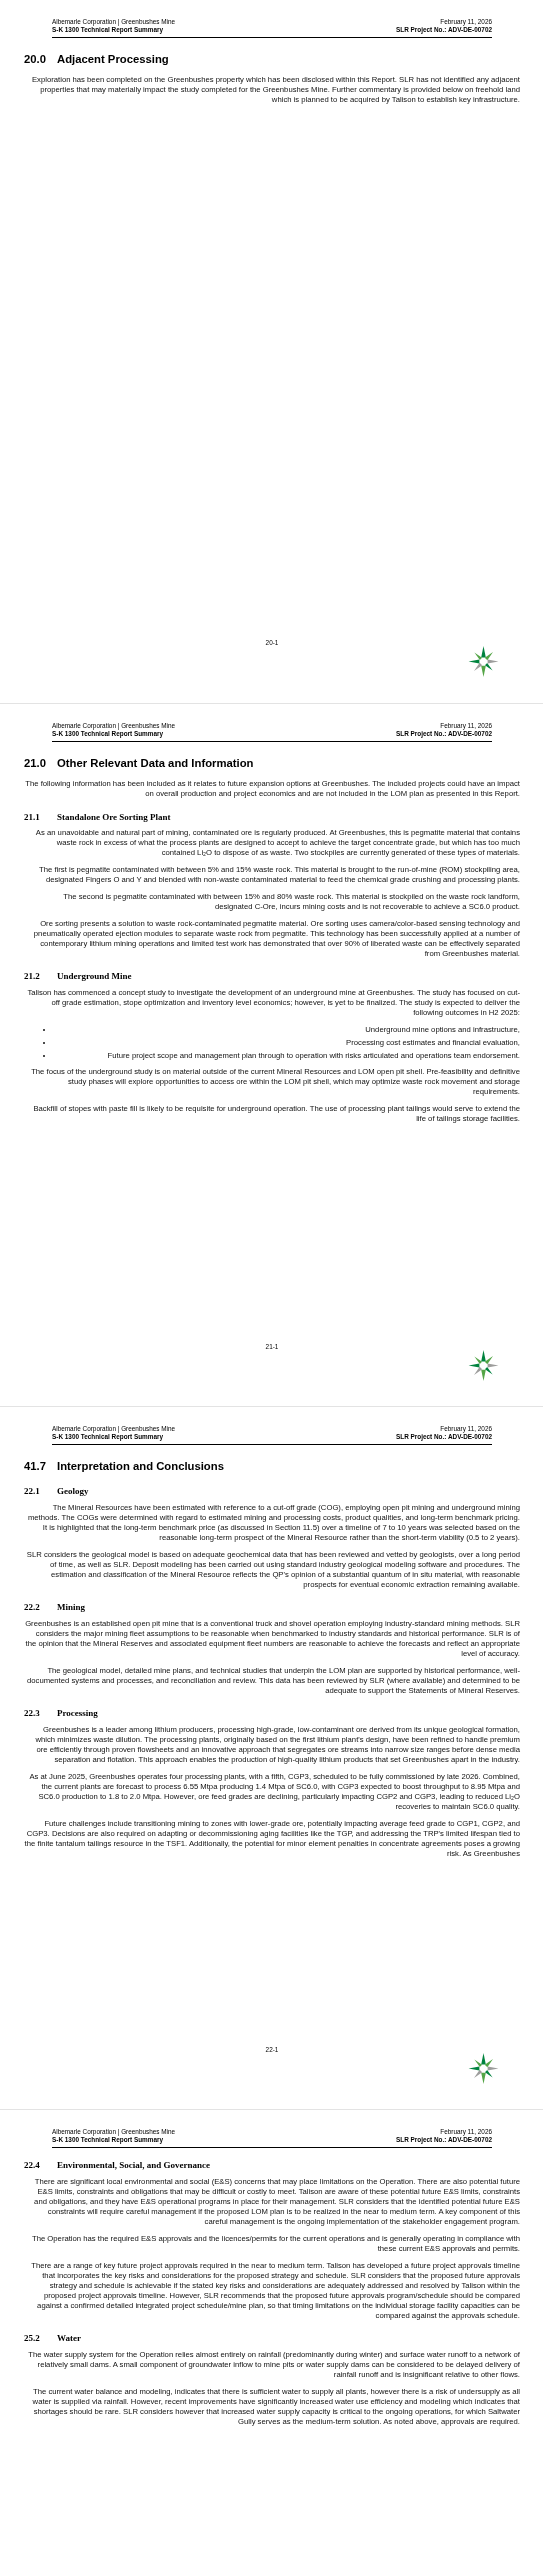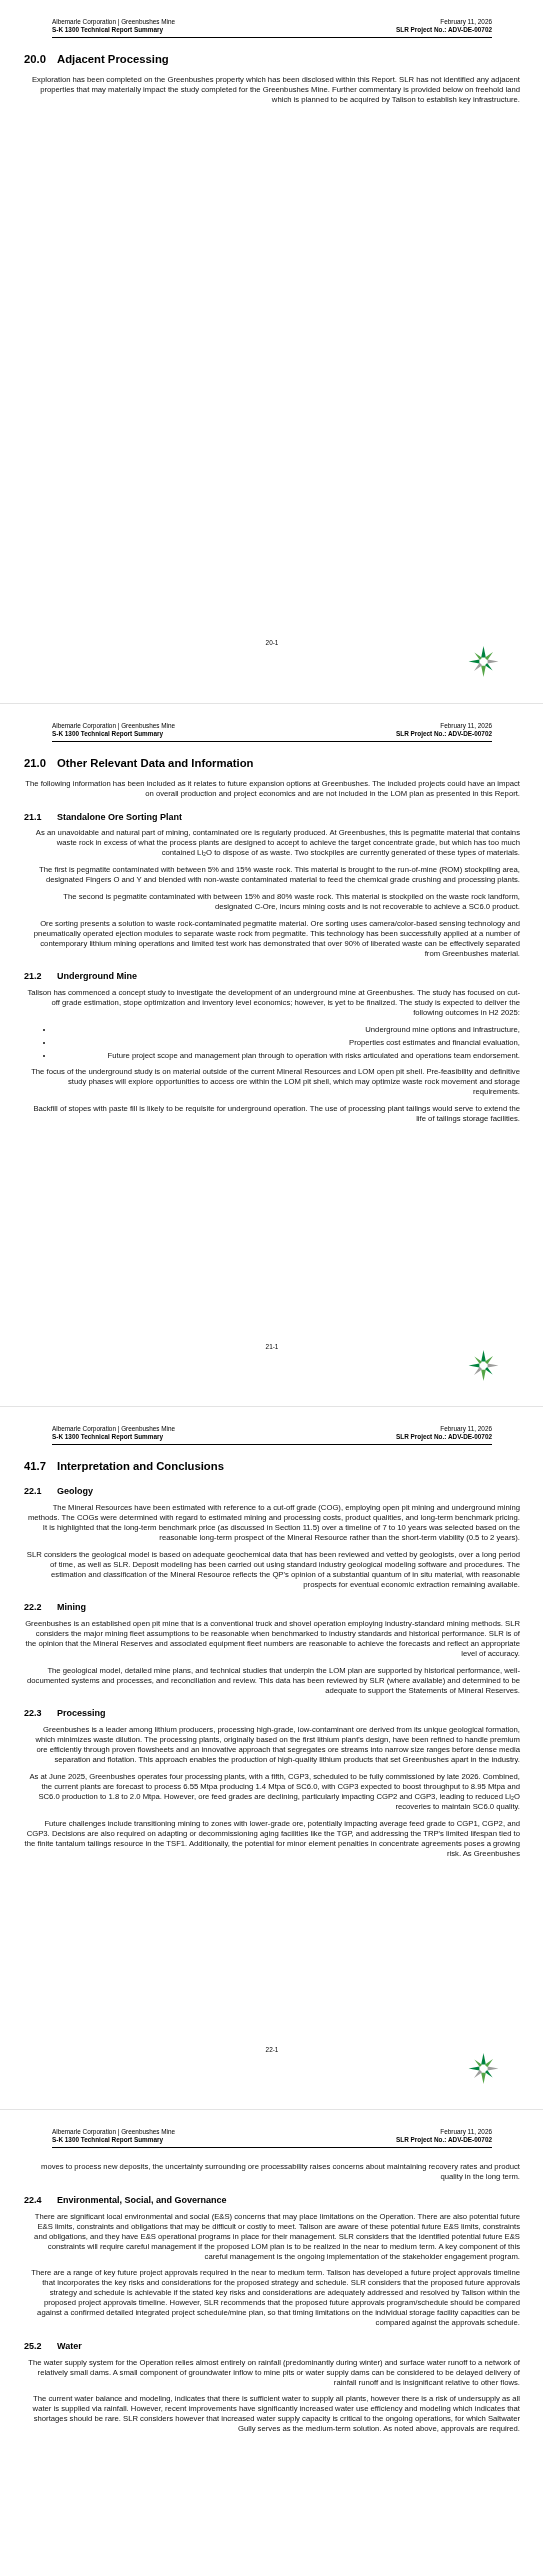--- a/index.html
+++ b/index.html
@@ -41,20 +41,21 @@
     margin: 15.5px 0 8.2px 0;
     color: #000;
   }
   .h2 {
     display: flex;
     font-weight: bold;
     font-size: 9px;
     line-height: 1.2;
     margin: 12.4px 0 6.2px 0;
     color: #000;
+    font-family: Liberation Serif, serif;
   }
   .h1 .num { width: 33px; flex: none; }
   .h2 .num { width: 33px; flex: none; }
 
   p.body {
     font-size: 7.7px;
     line-height: 1.3;
     margin: 0 0 6.7px 0;
     text-align: right;
   }
@@ -154,21 +155,21 @@
     <p class="body">The second is pegmatite contaminated with between 15% and 80% waste rock. This material is stockpiled on the waste rock landform, designated C-Ore, incurs mining costs and is not recoverable to achieve a SC6.0 product.</p>
     <p class="body">Ore sorting presents a solution to waste rock-contaminated pegmatite material. Ore sorting uses camera/color-based sensing technology and pneumatically operated ejection modules to separate waste rock from pegmatite. This technology has been successfully applied at a number of contemporary lithium mining operations and limited test work has demonstrated that over 90% of liberated waste can be effectively separated from Greenbushes material.</p>
 
     <div class="h2">
       <span class="num">21.2</span>
       <span>Underground Mine</span>
     </div>
     <p class="body">Talison has commenced a concept study to investigate the development of an underground mine at Greenbushes. The study has focused on cut-off grade estimation, stope optimization and inventory level economics; however, is yet to be finalized. The study is expected to deliver the following outcomes in H2 2025:</p>
     <ul class="bullets">
       <li>Underground mine options and infrastructure,</li>
-      <li>Properties cost estimates and financial evaluation,</li>
+      <li>Processing cost estimates and financial evaluation,</li>
       <li>Future project scope and management plan through to operation with risks articulated and operations team endorsement.</li>
     </ul>
     <p class="body">The focus of the underground study is on material outside of the current Mineral Resources and LOM open pit shell. Pre-feasibility and definitive study phases will explore opportunities to access ore within the LOM pit shell, which may optimize waste rock movement and storage requirements.</p>
     <p class="body">Backfill of stopes with paste fill is likely to be requisite for underground operation. The use of processing plant tailings would serve to extend the life of tailings storage facilities.</p>
   </main>
   <div class="page-number">21-1</div>
   <div class="logo">
     <svg viewBox="0 0 64 64">
       <polygon transform="rotate(0 32 32)" points="32,2 36.5,24 27.5,24" fill="#00833E"></polygon>
       <polygon transform="rotate(45 32 32)" points="32,6 35.5,25 28.5,25" fill="#54A546"></polygon>
@@ -243,27 +244,27 @@
       <span>Albemarle Corporation | Greenbushes Mine</span>
       <span>February 11, 2026</span>
     </div>
     <div class="header-row bold">
       <span>S-K 1300 Technical Report Summary</span>
       <span>SLR Project No.: ADV-DE-00702</span>
     </div>
     <div class="header-rule"></div>
   </header>
   <main class="page-main">
-    <p class="body mt">moves to process new deposits, the uncertainty surrounding ore processability raises concerns about maintaining recovery rates and product quality in the long term.</p>
 
     <div class="h2">
       <span class="num">22.4</span>
       <span>Environmental, Social, and Governance</span>
     </div>
     <p class="body">There are significant local environmental and social (E&amp;S) concerns that may place limitations on the Operation. There are also potential future E&amp;S limits, constraints and obligations that may be difficult or costly to meet. Talison are aware of these potential future E&amp;S limits, constraints and obligations, and they have E&amp;S operational programs in place for their management. SLR considers that the identified potential future E&amp;S constraints will require careful management if the proposed LOM plan is to be realized in the near to medium term. A key component of this careful management is the ongoing implementation of the stakeholder engagement program.</p>
+    <p class="body">The Operation has the required E&amp;S approvals and the licences/permits for the current operations and is generally operating in compliance with these current E&amp;S approvals and permits.</p>
     <p class="body">There are a range of key future project approvals required in the near to medium term. Talison has developed a future project approvals timeline that incorporates the key risks and considerations for the proposed strategy and schedule. SLR considers that the proposed future approvals strategy and schedule is achievable if the stated key risks and considerations are adequately addressed and resolved by Talison within the proposed project approvals timeline. However, SLR recommends that the proposed future approvals program/schedule should be compared against a confirmed detailed integrated project schedule/mine plan, so that timing limitations on the individual storage facility capacities can be compared against the approvals schedule.</p>
 
     <div class="h2">
       <span class="num">25.2</span>
       <span>Water</span>
     </div>
     <p class="body">The water supply system for the Operation relies almost entirely on rainfall (predominantly during winter) and surface water runoff to a network of relatively small dams. A small component of groundwater inflow to mine pits or water supply dams can be considered to be delayed delivery of rainfall runoff and is insignificant relative to other flows.</p>
     <p class="body">The current water balance and modeling, indicates that there is sufficient water to supply all plants, however there is a risk of undersupply as all water is supplied via rainfall. However, recent improvements have significantly increased water use efficiency and modeling which indicates that shortages should be rare. SLR considers however that increased water supply capacity is critical to the ongoing operations, for which Saltwater Gully serves as the medium-term solution. As noted above, approvals are required.</p>
   </main>
 

